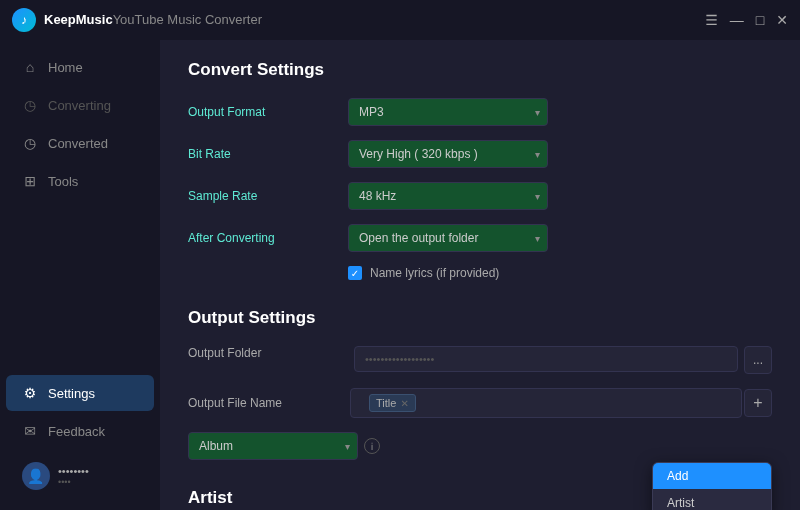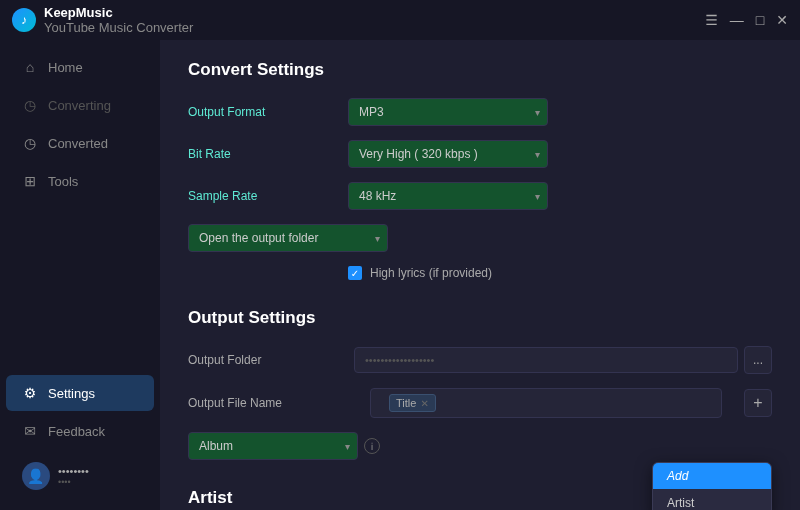--- a/index.html
+++ b/index.html
@@ -33,21 +33,21 @@
       width: 24px;
       height: 24px;
       border-radius: 50%;
       background: linear-gradient(135deg, #1e90ff, #00bcd4);
       display: flex;
       align-items: center;
       justify-content: center;
       font-size: 12px;
       color: white;
     }
-    .app-name-block { display: flex; flex-direction: column; }
+    .app-name-block { display: flex; flex-direction: row; }
     .app-name { color: #fff; font-size: 13px; font-weight: 600; line-height: 1.2; }
     .app-subtitle { color: #888; font-size: 13px; }
     .titlebar-controls {
       display: flex;
       gap: 12px;
       align-items: center;
     }
     .titlebar-controls span {
       color: #aaa;
       font-size: 14px;
@@ -186,21 +186,21 @@
       font-size: 10px;
     }
     .checkbox-label {
       font-size: 12px;
       color: #aaa;
     }
 
     
     .folder-row {
       display: flex;
-      align-items: center;
+      align-items: flex-start;
       gap: 6px;
       margin-bottom: 14px;
     }
     .folder-label {
       width: 160px;
       font-size: 12px;
       color: #aaa;
       flex-shrink: 0;
     }
     .folder-input {
@@ -227,21 +227,21 @@
       cursor: pointer;
       color: #aaa;
       font-size: 12px;
       flex-shrink: 0;
     }
 
     
     .filename-row {
       display: flex;
       align-items: center;
-      gap: 22px;
+      gap: 2px;
       margin-bottom: 14px;
     }
     .tag-input {
       flex: 1;
       background: #252538;
       border: 1px solid #333350;
       border-radius: 4px;
       padding: 5px 18px;
       display: flex;
       align-items: center;
@@ -313,21 +313,20 @@
       box-shadow: 0 4px 16px rgba(0,0,0,0.5);
       margin-top: 2px;
     }
     .dropdown-header {
       background: #1e90ff;
       color: white;
       font-size: 12px;
       padding: 6px 14px;
       border-radius: 5px 5px 0 0;
       font-weight: 500;
-      font-style: italic;
     }
     .dropdown-item {
       padding: 7px 14px;
       font-size: 12px;
       color: #ccc;
       cursor: pointer;
     }
 
     
     .section-gap { height: 14px; }
@@ -442,32 +441,33 @@
       <div class="form-label">Sample Rate</div>
       <div class="form-control">
         <select>
           <option>48 kHz</option><option>44.1 kHz</option>
         </select>
         <span class="select-arrow">▾</span>
       </div>
     </div>
 
     <div class="form-row">
+      <div class="form-label">After Converting</div>
       <div class="form-control">
         <select>
           <option>Open the output folder</option>
           <option>Do Nothing</option>
         </select>
         <span class="select-arrow">▾</span>
       </div>
     </div>
 
     <div class="checkbox-row">
       <div class="checkbox-box"></div>
-      <span class="checkbox-label">High lyrics (if provided)</span>
+      <span class="checkbox-label">Name lyrics (if provided)</span>
     </div>
 
     <div class="section-gap"></div>
 
     <div class="section-title">Output Settings</div>
 
     <div class="folder-row">
       <div class="folder-label">Output Folder</div>
       <div class="folder-input">••••••••••••••••••</div>
       <div class="folder-btn">...</div>

